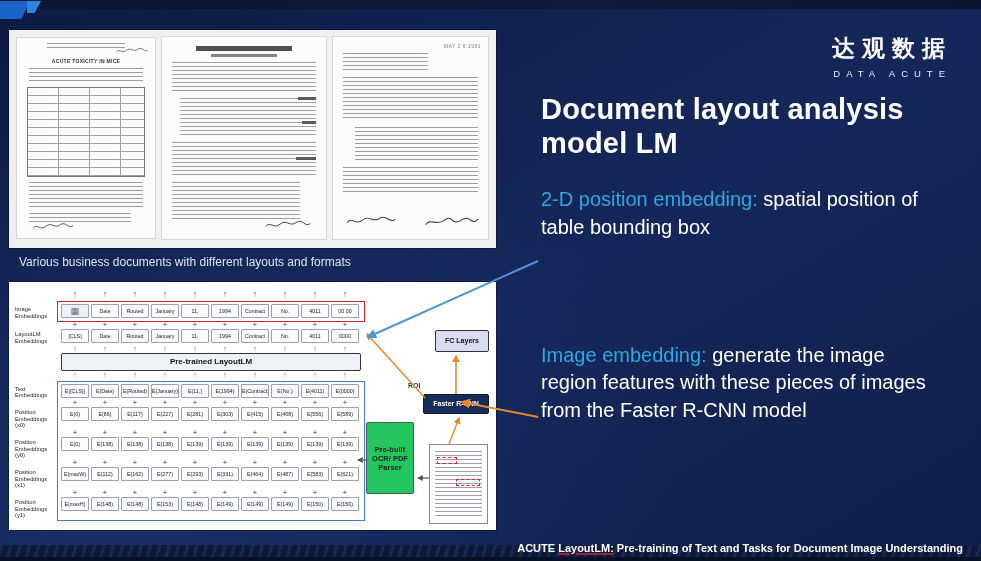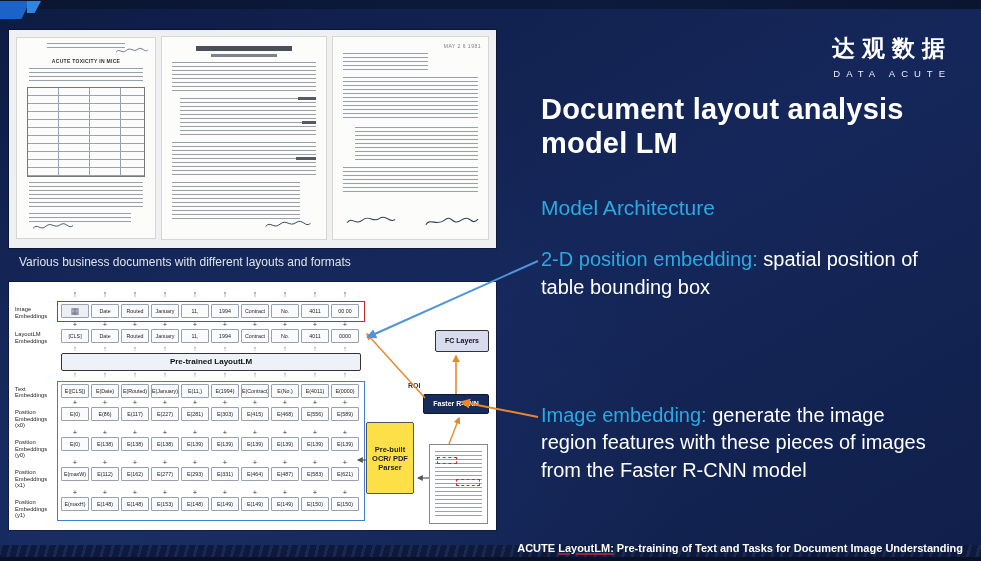--- a/index.html
+++ b/index.html
@@ -58,21 +58,21 @@
   .glyph-row.short .gcell{font-size:7px;line-height:8px;height:8px;}
   .rel{position:relative;margin:3px 0 2px;}
   .red-ov{position:absolute;left:42px;top:-3px;right:-4px;bottom:-3px;border:1.5px solid var(--red-outline,#CC2A2A);pointer-events:none;}
   .blue-group{position:relative;margin-top:3px;padding:2px 0;}
   .blue-ov{position:absolute;left:42px;top:-1px;right:-4px;bottom:0;border:1.5px solid var(--blue-outline,#3F7FD1);pointer-events:none;}
   .fc{position:absolute;left:426px;top:48px;width:54px;height:22px;background:#d7ddee;border:1px solid #333;
     font-size:7px;font-weight:bold;text-align:center;line-height:20px;border-radius:2px;color:#111;}
   .frcnn{position:absolute;left:414px;top:112px;width:66px;height:20px;background:#182c5c;border:1px solid #0c1733;
     color:#fff;font-size:7px;font-weight:bold;text-align:center;line-height:18px;border-radius:2px;}
   .roi{position:absolute;left:399px;top:100px;font-size:7px;font-weight:bold;color:#333;}
-  .ocr{position:absolute;left:357px;top:140px;width:48px;height:72px;background:#fde047;border:1px solid #555;border-radius:2px;
+  .ocr{position:absolute;left:357px;top:140px;width:48px;height:72px;background:#22c55e;border:1px solid #555;border-radius:2px;
     font-size:7.5px;font-weight:bold;color:#222;text-align:center;display:flex;align-items:center;justify-content:center;padding:2px;}
   .thumb{position:absolute;left:420px;top:162px;width:59px;height:80px;background:#fff;border:1px solid #888;}
   .thumb-lines{position:absolute;left:5px;right:5px;top:6px;height:66px;}
   .rd{position:absolute;border:1px dashed #d23;}
   .dg-svg,.page-svg{position:absolute;left:0;top:0;pointer-events:none;}
   .page-svg{z-index:30;}
   
   .right{position:absolute;left:541px;top:92px;width:402px;color:#fff;z-index:5;}
   .title{font-size:29px;font-weight:600;line-height:1.18;letter-spacing:.2px;}
   .subtitle{margin-top:36px;font-size:21px;color:var(--accent-cyan,#2BA9E0);font-weight:500;}
@@ -369,21 +369,20 @@
       <line x1="447" y1="112" x2="447" y2="74" stroke="#E8882A" stroke-width="1.6" marker-end="url(#mo)"></line>
       <line x1="416" y1="116" x2="358" y2="52" stroke="#E8882A" stroke-width="1.4" marker-end="url(#mo)"></line>
       <line x1="440" y1="162" x2="450" y2="136" stroke="#E8882A" stroke-width="1.4" marker-end="url(#mo)"></line>
       <line x1="420" y1="196" x2="409" y2="196" stroke="#555" stroke-width="1.2" marker-end="url(#mg)"></line>
       <line x1="357" y1="178" x2="349" y2="178" stroke="#555" stroke-width="1.2" marker-end="url(#mg)"></line>
     </svg>
   </div>
 
   <div class="right">
     <h1 class="title">Document layout analysis model LM</h1>
-    <h2 class="subtitle">Model Architecture</h2>
     <p class="bullet b1"><span class="hl">2-D position embedding:</span><span> spatial position of table bounding box</span></p>
     <p class="bullet b2"><span class="hl">Image embedding:</span><span> generate the image region features with these pieces of images from the Faster R-CNN model</span></p>
   </div>
 
   <div class="footer"><span>ACUTE </span><span class="uline">LayoutLM:</span><span> Pre-training of Text and Tasks for Document Image Understanding</span></div>
 
   <svg class="page-svg" width="981" height="561" viewBox="0 0 981 561">
     <defs>
       <marker id="mb2" viewBox="0 0 10 10" refX="8" refY="5" markerWidth="5" markerHeight="5" orient="auto-start-reverse">
         <path d="M0 0 L10 5 L0 10 z" fill="#4F93D9"></path>

